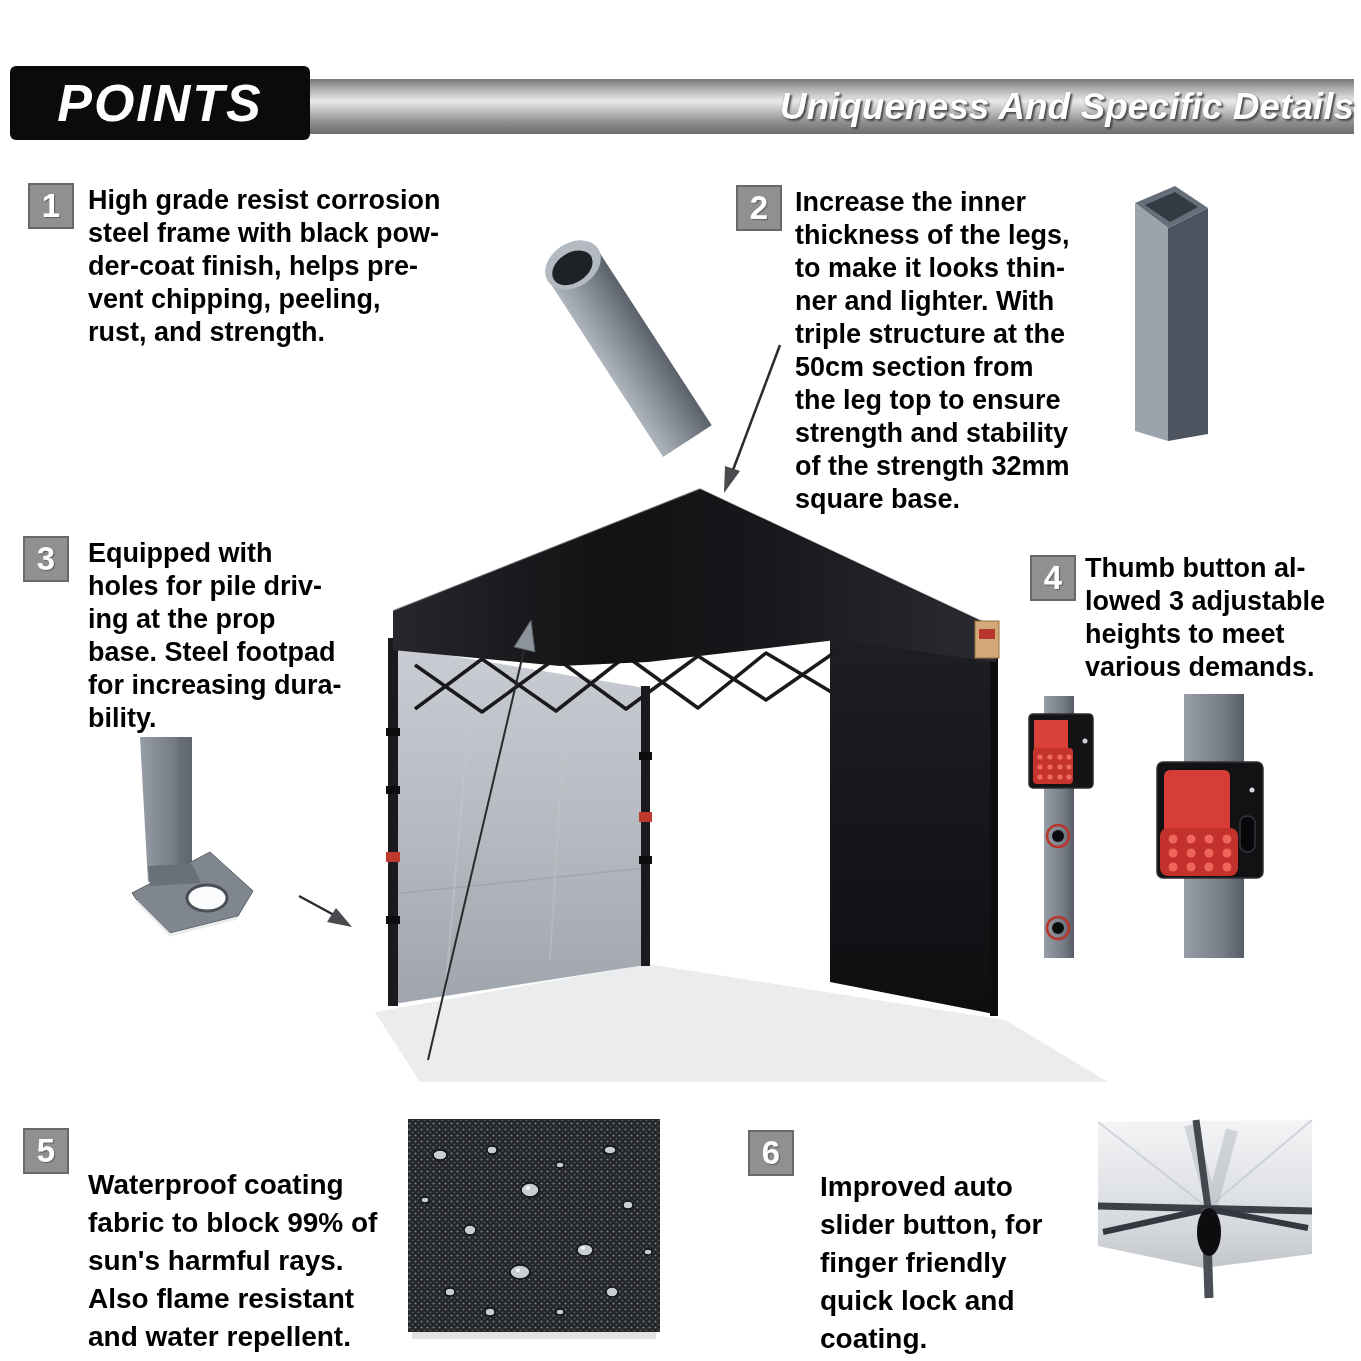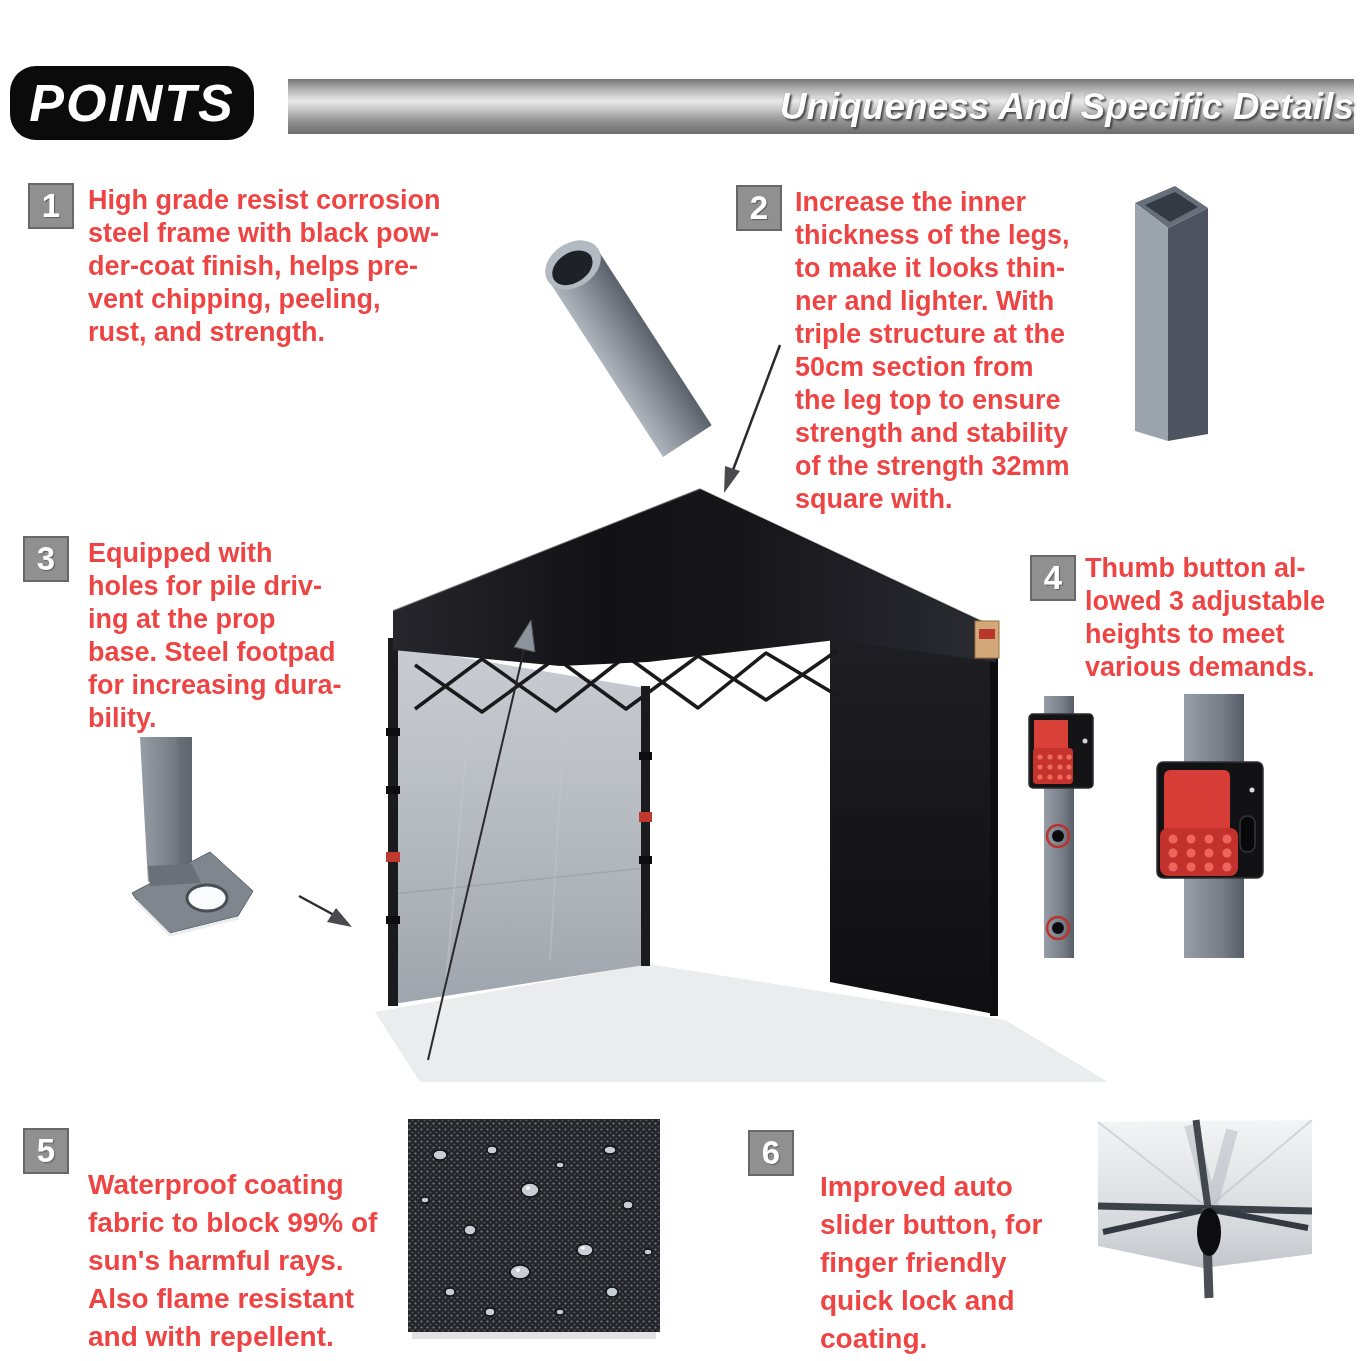--- a/index.html
+++ b/index.html
@@ -1,30 +1,30 @@
 <!DOCTYPE html>
 <html><head>
 <meta charset="utf-8">
 <style>
   html,body{margin:0;padding:0;background:#ffffff;}
   .page{position:relative;width:1361px;height:1361px;background:#fff;overflow:hidden;
         font-family:"Liberation Sans", sans-serif;}
   .art{position:absolute;left:0;top:0;}
-  .black-box{position:absolute;left:10px;top:66px;width:244px;height:74px;background:#0b0b0b;
-             border-radius:26px;z-index:3;text-align:center;}
+  .black-box{position:absolute;left:10px;top:66px;width:300px;height:74px;background:#0b0b0b;
+             border-radius:6px;z-index:3;text-align:center;}
   .black-box span{display:inline-block;color:#fff;font-style:italic;font-weight:bold;
              font-size:52px;line-height:74px;letter-spacing:2px;}
   .banner{position:absolute;left:288px;top:79px;width:1066px;height:55px;z-index:2;text-align:right;
           background:linear-gradient(180deg,#777 0%,#a9a9a9 16%,#e9e9e9 40%,#cfcfcf 52%,#909090 78%,#6c6c6c 100%);}
   .banner span{color:#fff;font-style:italic;font-weight:bold;font-size:37px;line-height:55px;
           text-shadow:2px 2px 2px rgba(70,70,70,.95), 0 0 1px #666;}
   .badge{position:absolute;width:46px;height:46px;box-sizing:border-box;background:#909090;
          border:2px solid #686868;color:#fff;font-weight:bold;font-size:33px;line-height:41px;
          text-align:center;z-index:4;text-shadow:1px 1px 1px rgba(0,0,0,.35);}
-  .pt{position:absolute;color:#ef4444;font-weight:bold;font-size:27px;line-height:33px;z-index:4;}
+  .pt{position:absolute;color:#000000;font-weight:bold;font-size:27px;line-height:33px;z-index:4;}
   .pt.big{font-size:28px;line-height:38px;margin-top:36px;}
 </style>
 </head>
 <body>
 
 <div class="page">
 
 <svg class="art" width="1361" height="1361" viewBox="0 0 1361 1361">
   <defs>
     <linearGradient id="gCanopy" x1="0" y1="0" x2="1" y2="0">
@@ -234,21 +234,21 @@
 <div class="pt" style="left:795px;top:186px">
   <div>Increase the inner</div>
   <div>thickness of the legs,</div>
   <div>to make it looks thin-</div>
   <div>ner and lighter. With</div>
   <div>triple structure at the</div>
   <div>50cm section from</div>
   <div>the leg top to ensure</div>
   <div>strength and stability</div>
   <div>of the strength 32mm</div>
-  <div>square with.</div>
+  <div>square base.</div>
 </div>
 
 <div class="pt" style="left:88px;top:537px">
   <div>Equipped with</div>
   <div>holes for pile driv-</div>
   <div>ing at the prop</div>
   <div>base. Steel footpad</div>
   <div>for increasing dura-</div>
   <div>bility.</div>
 </div>
@@ -258,21 +258,21 @@
   <div>lowed 3 adjustable</div>
   <div>heights to meet</div>
   <div>various demands.</div>
 </div>
 
 <div class="pt big" style="left:88px;top:1130px">
   <div>Waterproof coating</div>
   <div>fabric to block 99% of</div>
   <div>sun's harmful rays.</div>
   <div>Also flame resistant</div>
-  <div>and with repellent.</div>
+  <div>and water repellent.</div>
 </div>
 
 <div class="pt big" style="left:820px;top:1132px">
   <div>Improved auto</div>
   <div>slider button, for</div>
   <div>finger friendly</div>
   <div>quick lock and</div>
   <div>coating.</div>
 </div>
 

